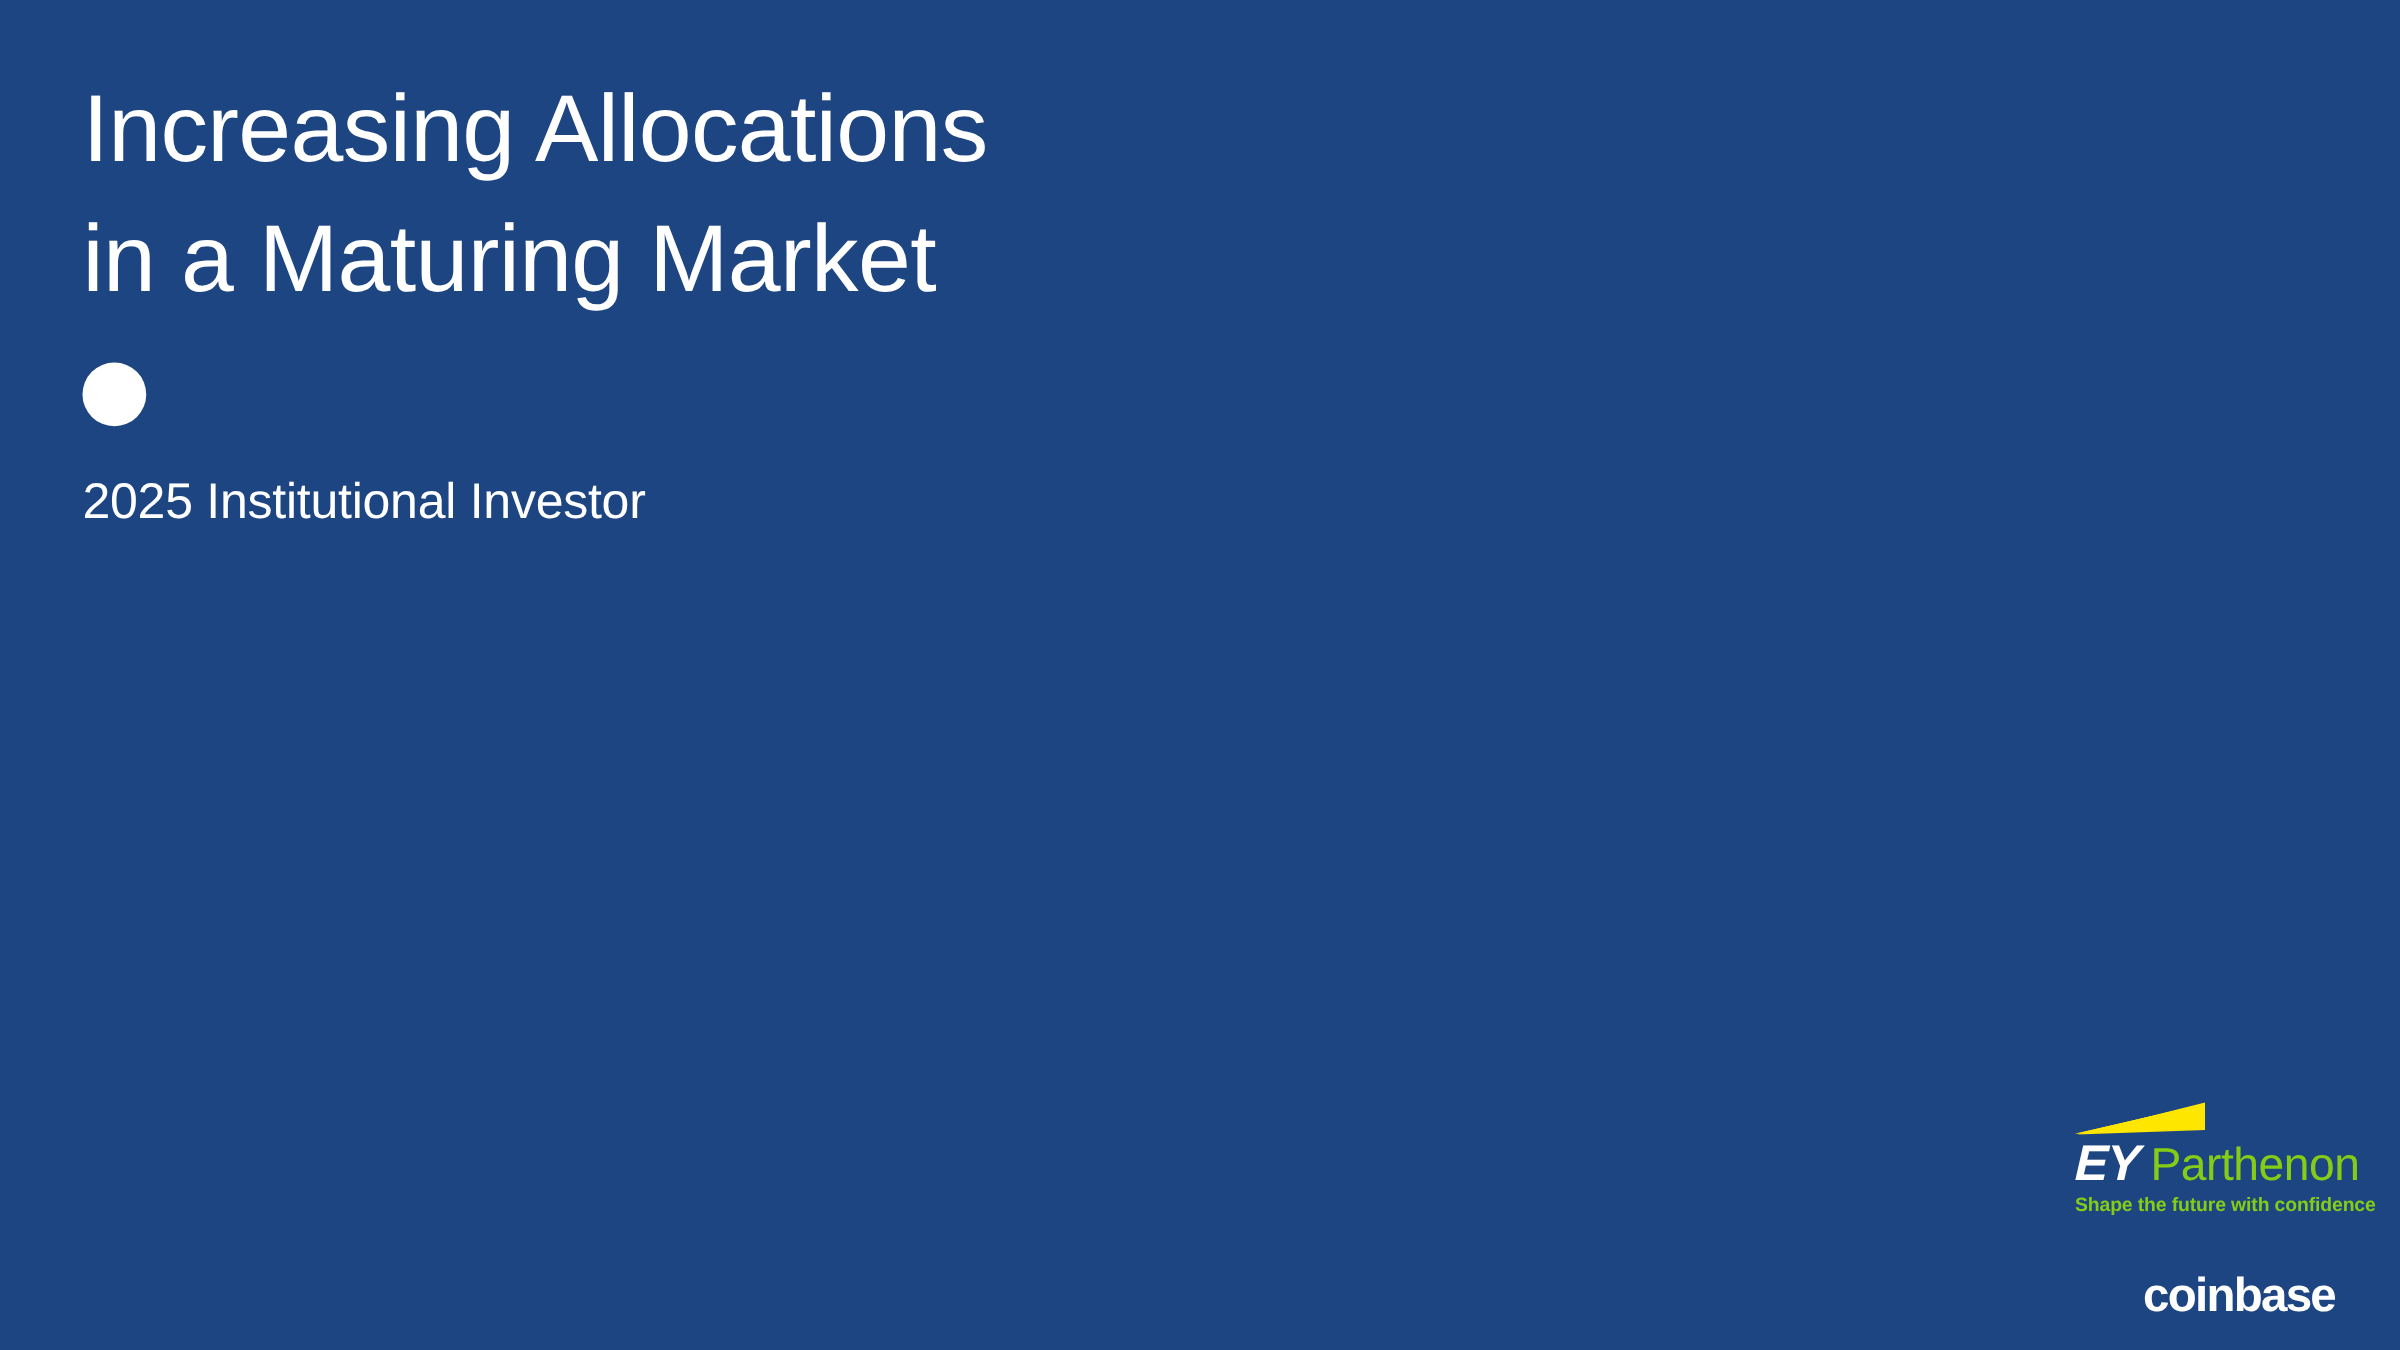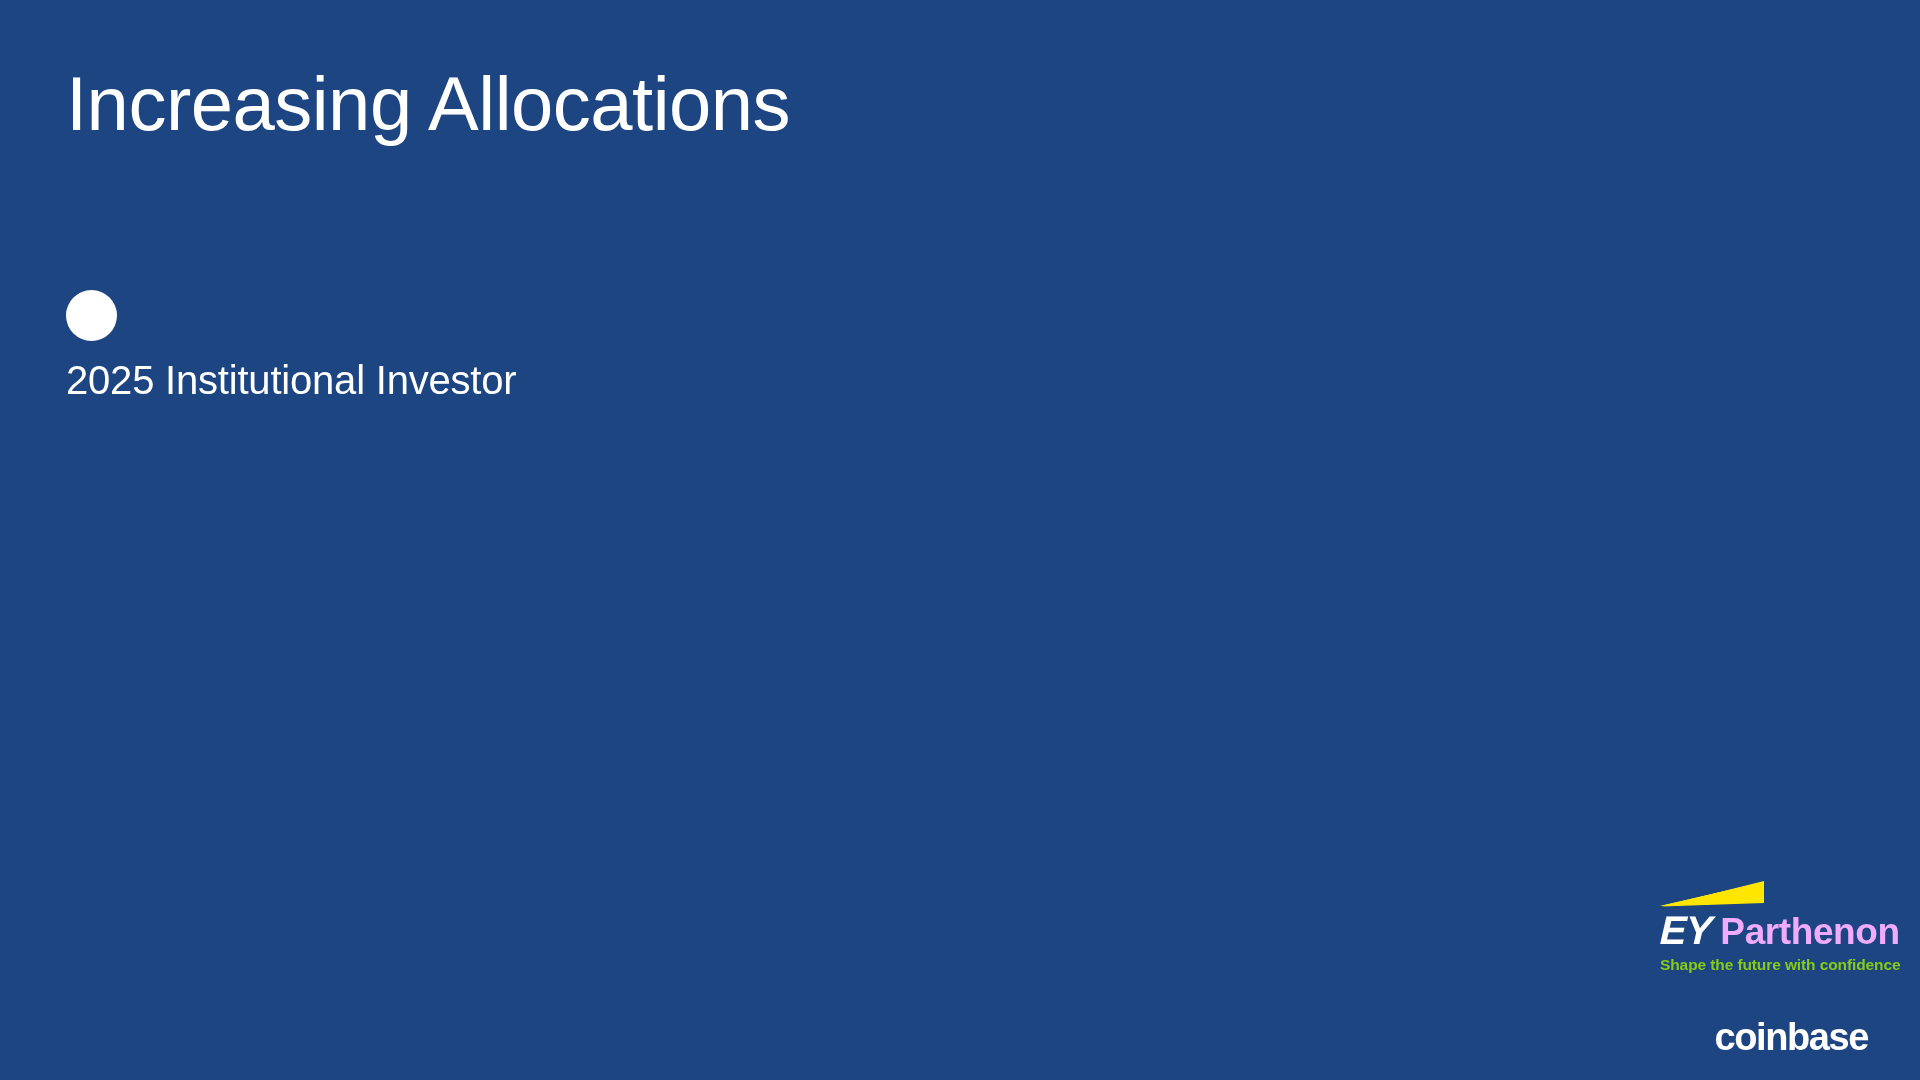--- a/index.html
+++ b/index.html
@@ -46,21 +46,21 @@
     width: 51px;
     height: 51px;
     border-radius: 50%;
     background: #FFFFFF;
   }
 
   
   .subtitle-block {
     position: absolute;
     left: 66px;
-    top: 351px;
+    top: 372px;
     width: 900px;
   }
   .subtitle-line {
     font-size: 40px;
     line-height: 58px;
     font-weight: 400;
     letter-spacing: -0.2px;
     color: #FFFFFF;
     white-space: nowrap;
   }
@@ -102,22 +102,22 @@
     line-height: 40px;
     font-weight: 700;
     font-style: italic;
     color: #FFFFFF;
     letter-spacing: -1px;
     transform: skewX(-2deg);
   }
   .parthenon-mark {
     font-size: 37px;
     line-height: 40px;
-    font-weight: 700;
-    color: #f0abfc;
+    font-weight: 400;
+    color: #84cc16;
     letter-spacing: -0.4px;
     margin-left: 9px;
   }
   .ey-tagline {
     margin-top: 4px;
     font-size: 15.5px;
     line-height: 18px;
     font-weight: 700;
     color: #84cc16;
     letter-spacing: -0.1px;
@@ -133,20 +133,21 @@
     letter-spacing: -1.4px;
   }
 </style>
 </head>
 <body>
 
 <div id="slide">
 
   <div class="title-block">
     <div class="title-line">Increasing Allocations</div>
+    <div class="title-line">in a Maturing Market</div>
   </div>
 
   <div class="bullet-dot"></div>
 
   <div class="subtitle-block">
     <div class="subtitle-line">2025 Institutional Investor</div>
   </div>
 
   <div class="logo-stack">
 

